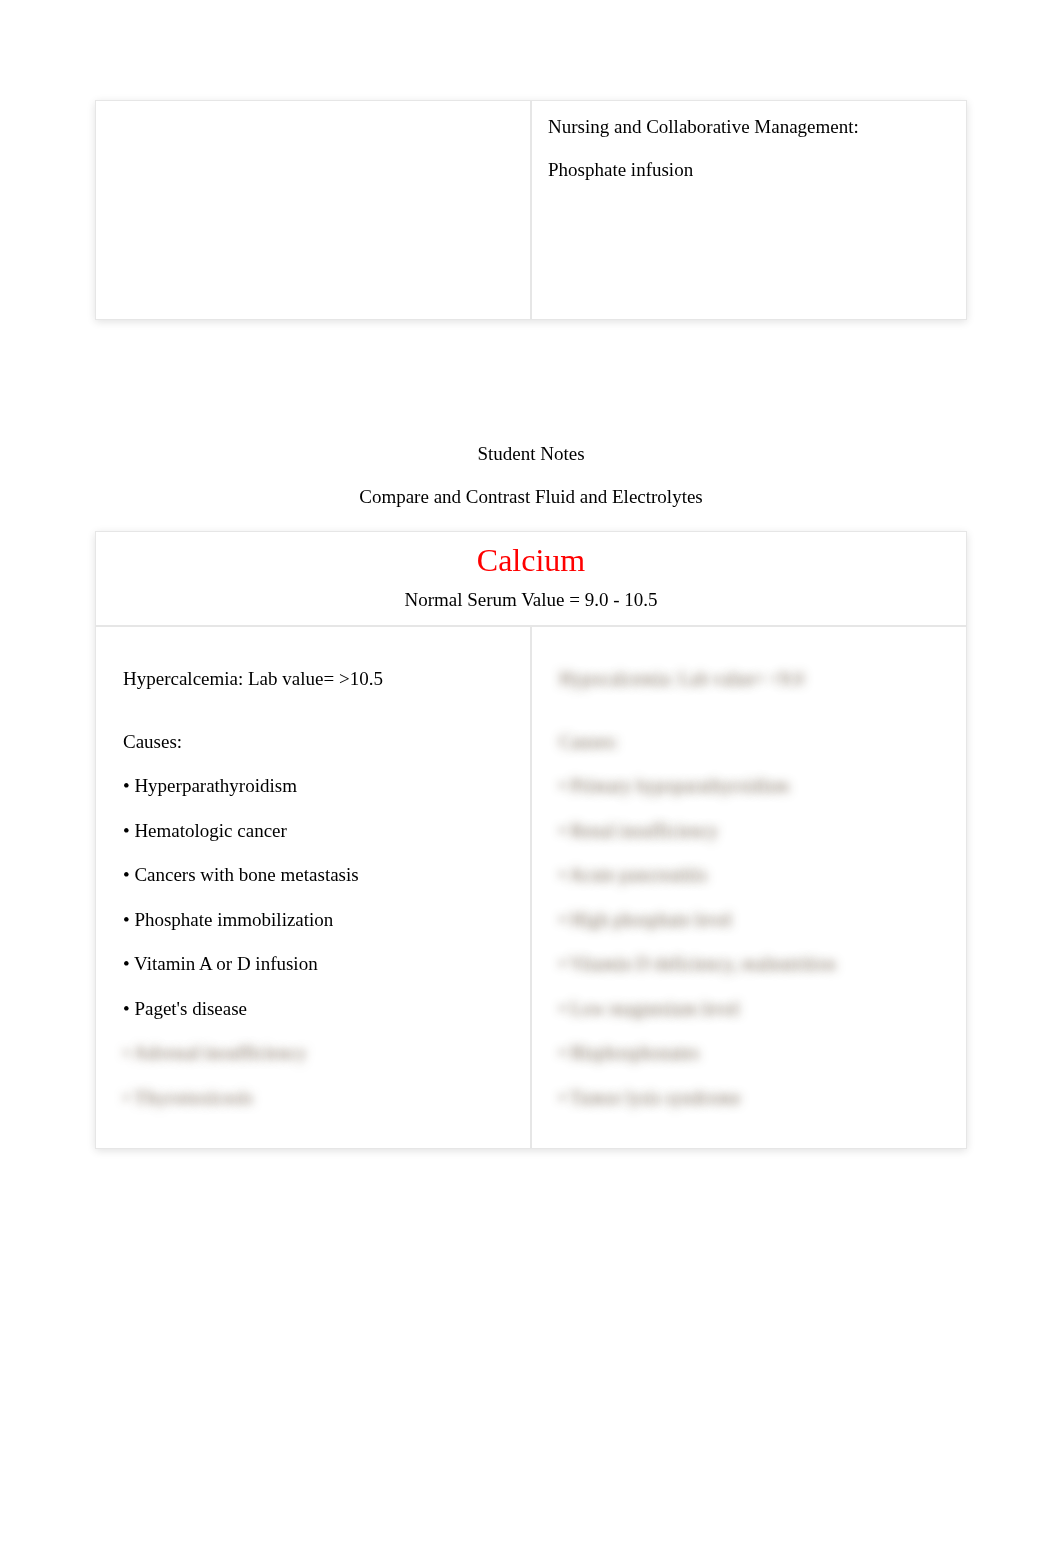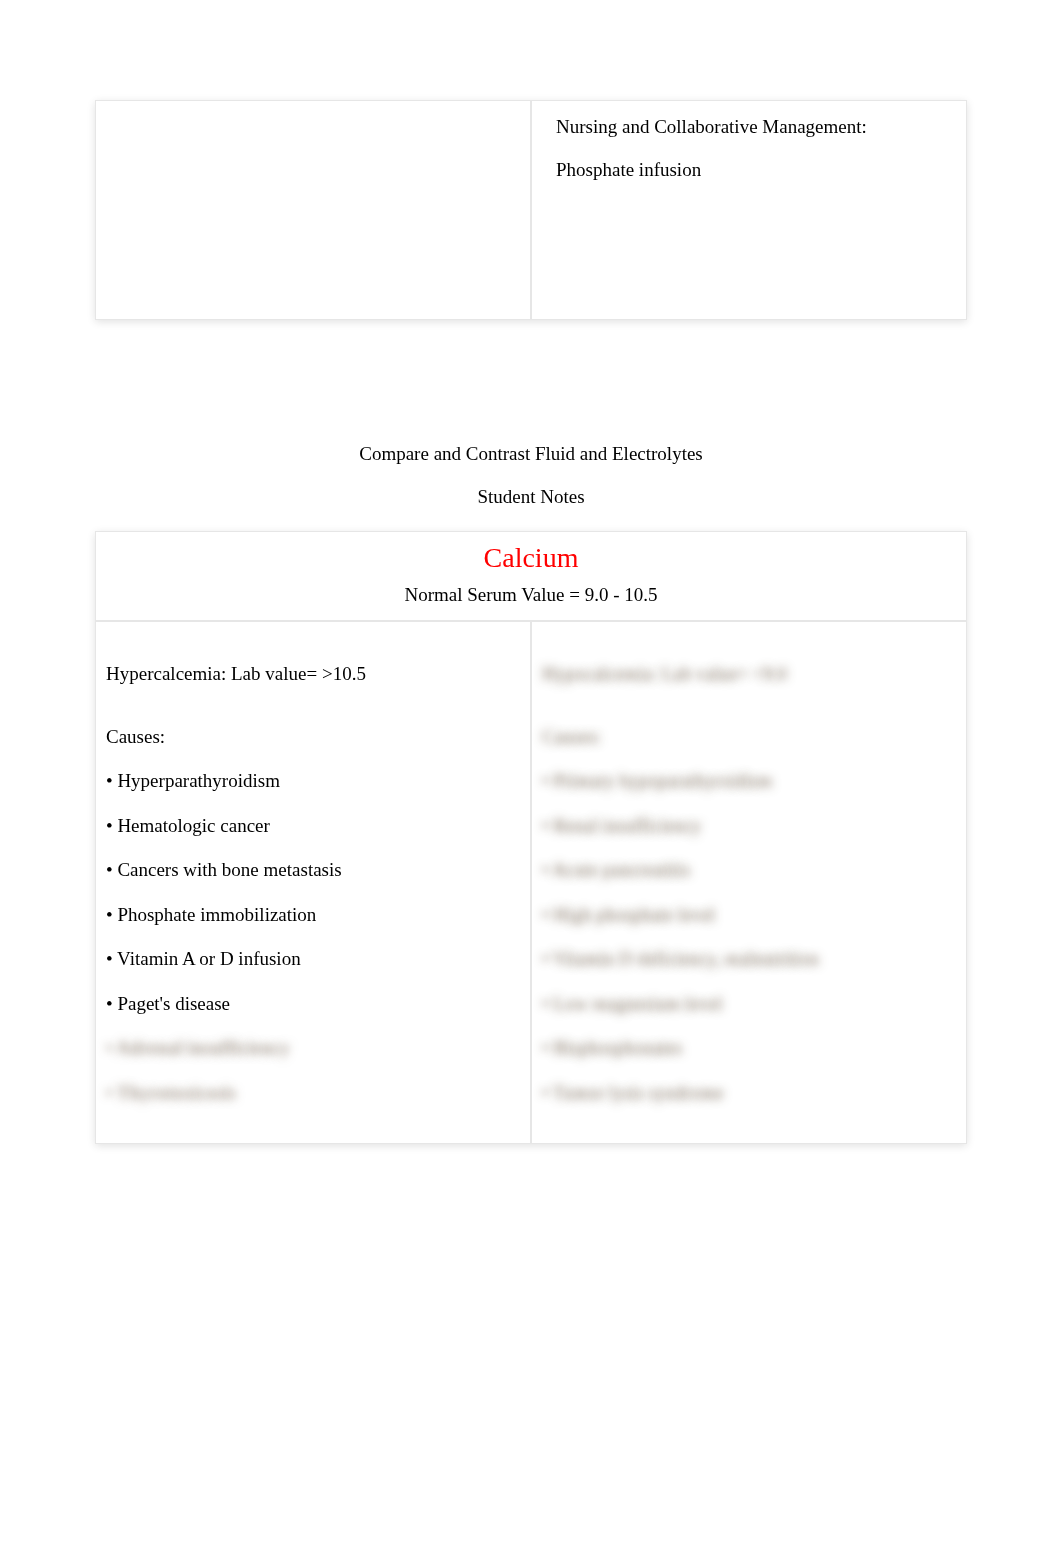--- a/index.html
+++ b/index.html
@@ -24,21 +24,21 @@
       border-collapse: separate;
       border-spacing: 0;
       box-shadow: 0 2px 8px rgba(0,0,0,0.12);
       border-radius: 2px;
       margin-bottom: 120px;
     }
     .table1 td {
       border: 1px solid #e6e6e6;
       vertical-align: top;
       width: 50%;
-      padding: 12px 24px;
+      padding: 12px 16px;
       height: 220px;
     }
     .table1 td.left {
       border-right: 1px solid #e6e6e6;
     }
     .mgmt p {
       margin-bottom: 14px;
       line-height: 1.5;
     }
     .center-headings {
@@ -60,31 +60,31 @@
       border: 1px solid #e6e6e6;
       vertical-align: top;
       padding: 10px 10px;
     }
     .header-row td {
       text-align: center;
       border-bottom: 1px solid #e6e6e6;
     }
     .calcium-title {
       color: #ff0000;
-      font-size: 28px;
+      font-size: 32px;
       display: block;
       margin-bottom: 10px;
     }
     .normal-serum {
       display: block;
       margin-bottom: 4px;
     }
     .content-row td {
       width: 50%;
-      padding: 14px 10px 20px 10px;
+      padding: 14px 10px 20px 27px;
     }
     .content-row p {
       margin-bottom: 16px;
       line-height: 1.5;
     }
     .lab-line {
       margin-top: 24px;
       margin-bottom: 34px !important;
     }
     .blurred {
@@ -110,22 +110,22 @@
       <td class="left"></td>
       <td class="mgmt">
         <p>Nursing and Collaborative Management:</p>
         <p>Phosphate infusion</p>
       </td>
     </tr>
   </tbody>
     </table>
 
   <div class="center-headings">
+    <p>Student Notes</p>
     <p>Compare and Contrast Fluid and Electrolytes</p>
-    <p>Student Notes</p>
   </div>
 
   <table class="table2">
     <tbody>
         <tr class="header-row">
       <td colspan="2">
         <span class="calcium-title">Calcium</span>
         <span class="normal-serum">Normal Serum Value = 9.0 - 10.5</span>
       </td>
     </tr>

